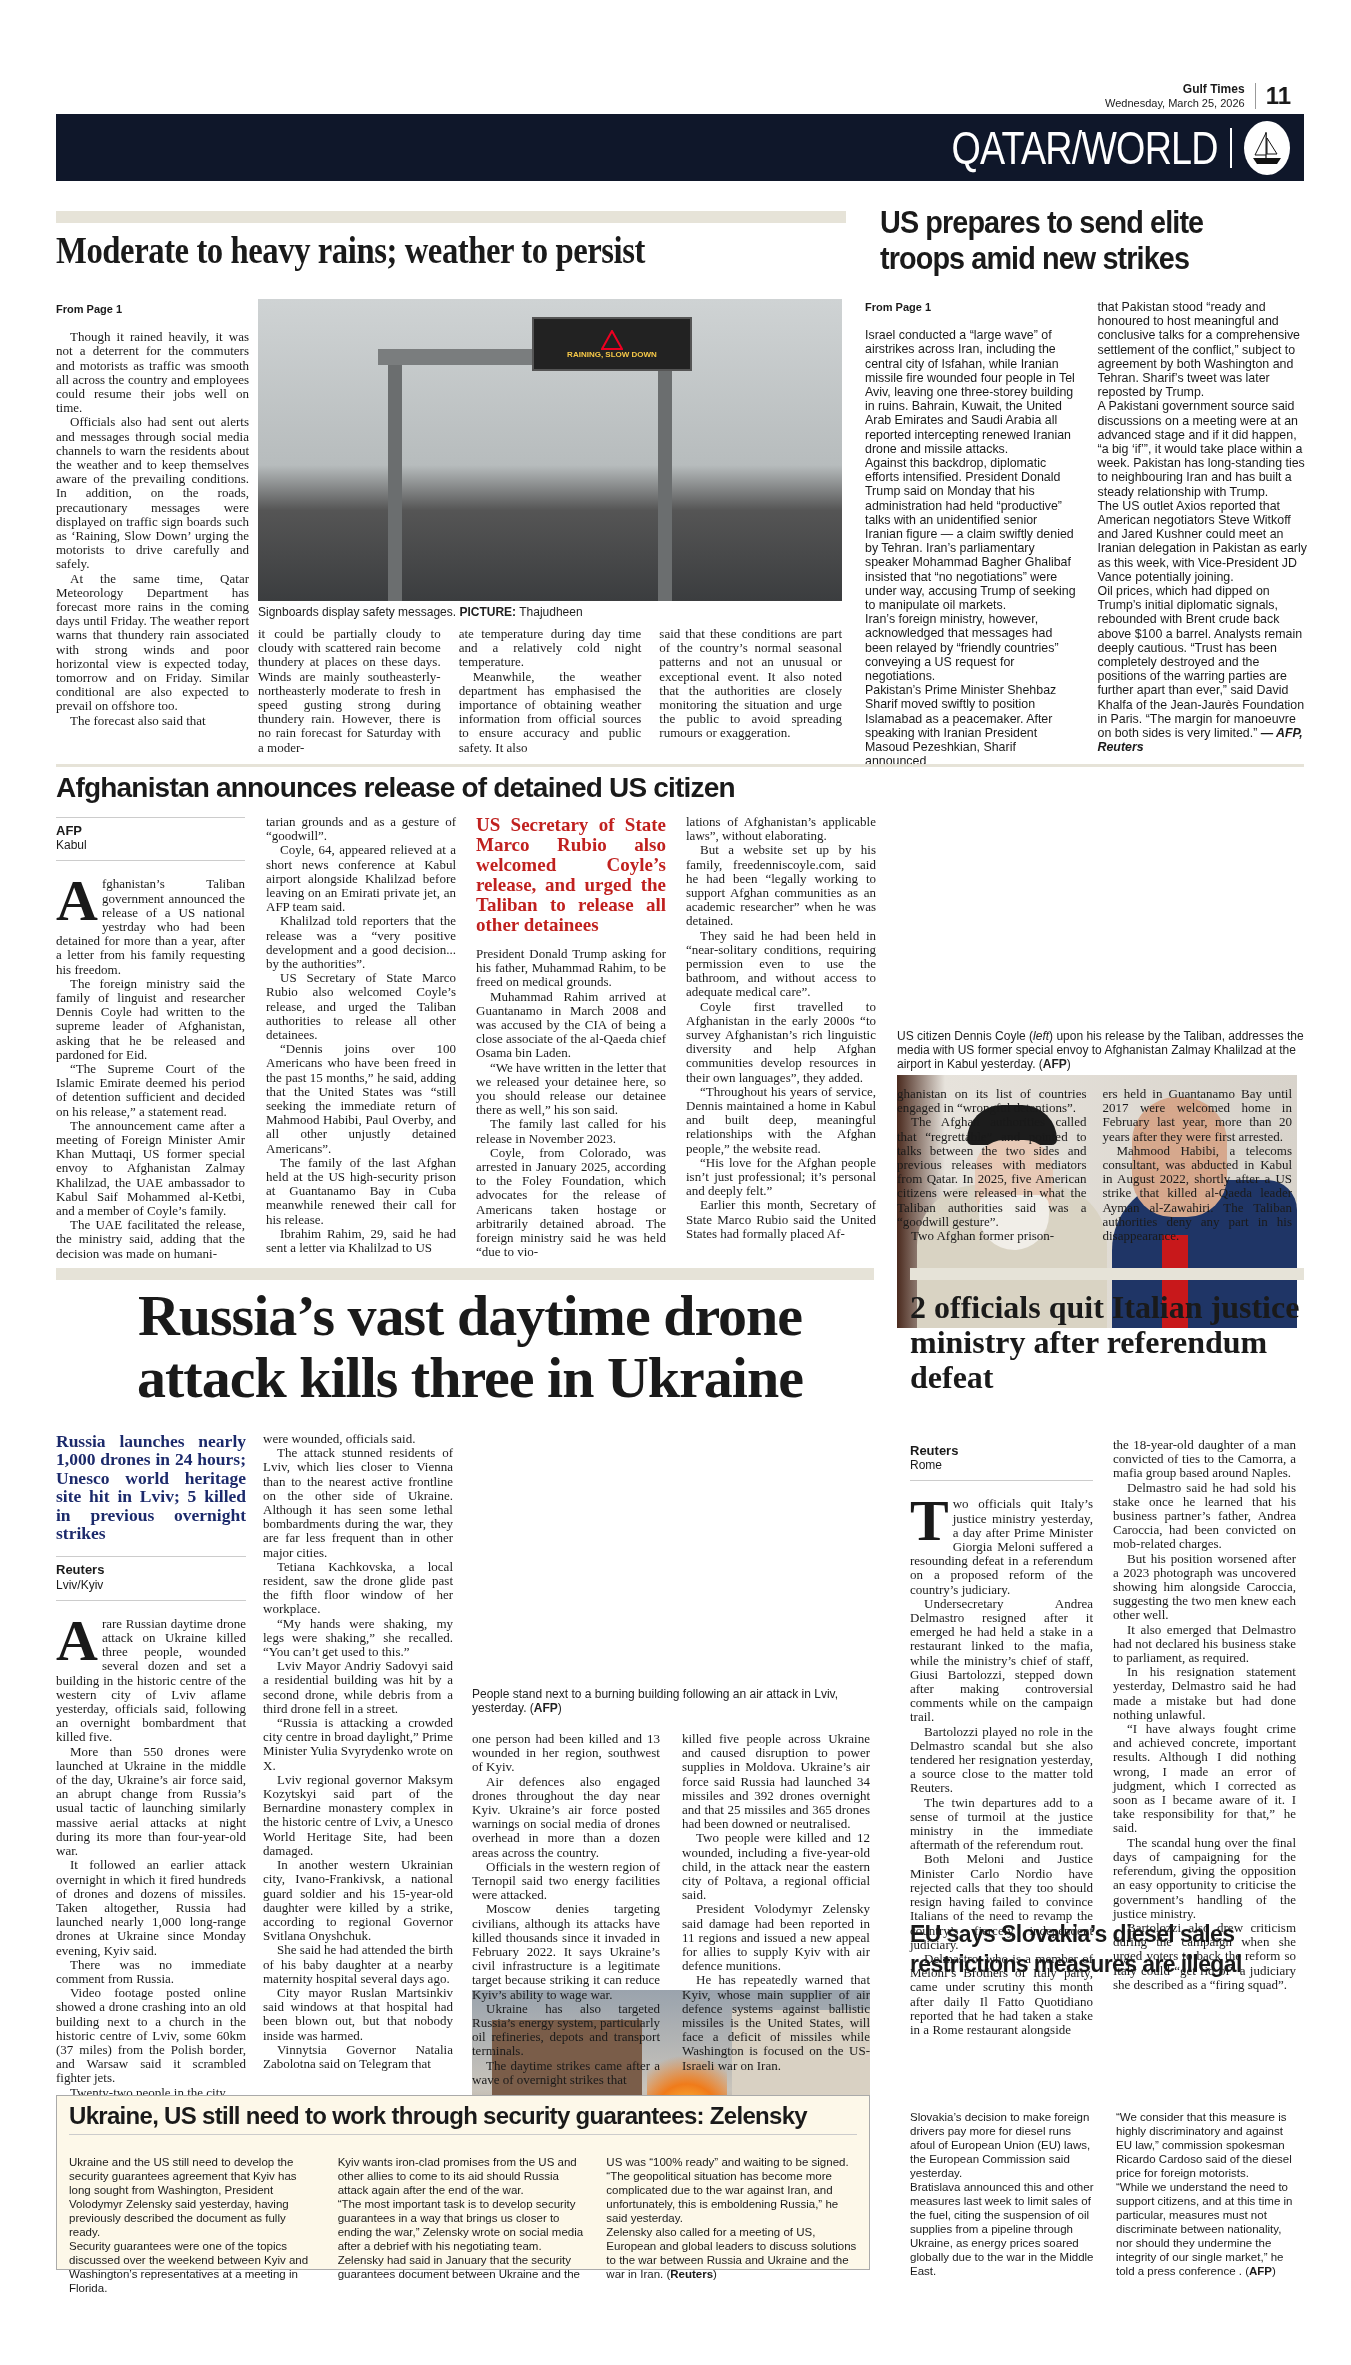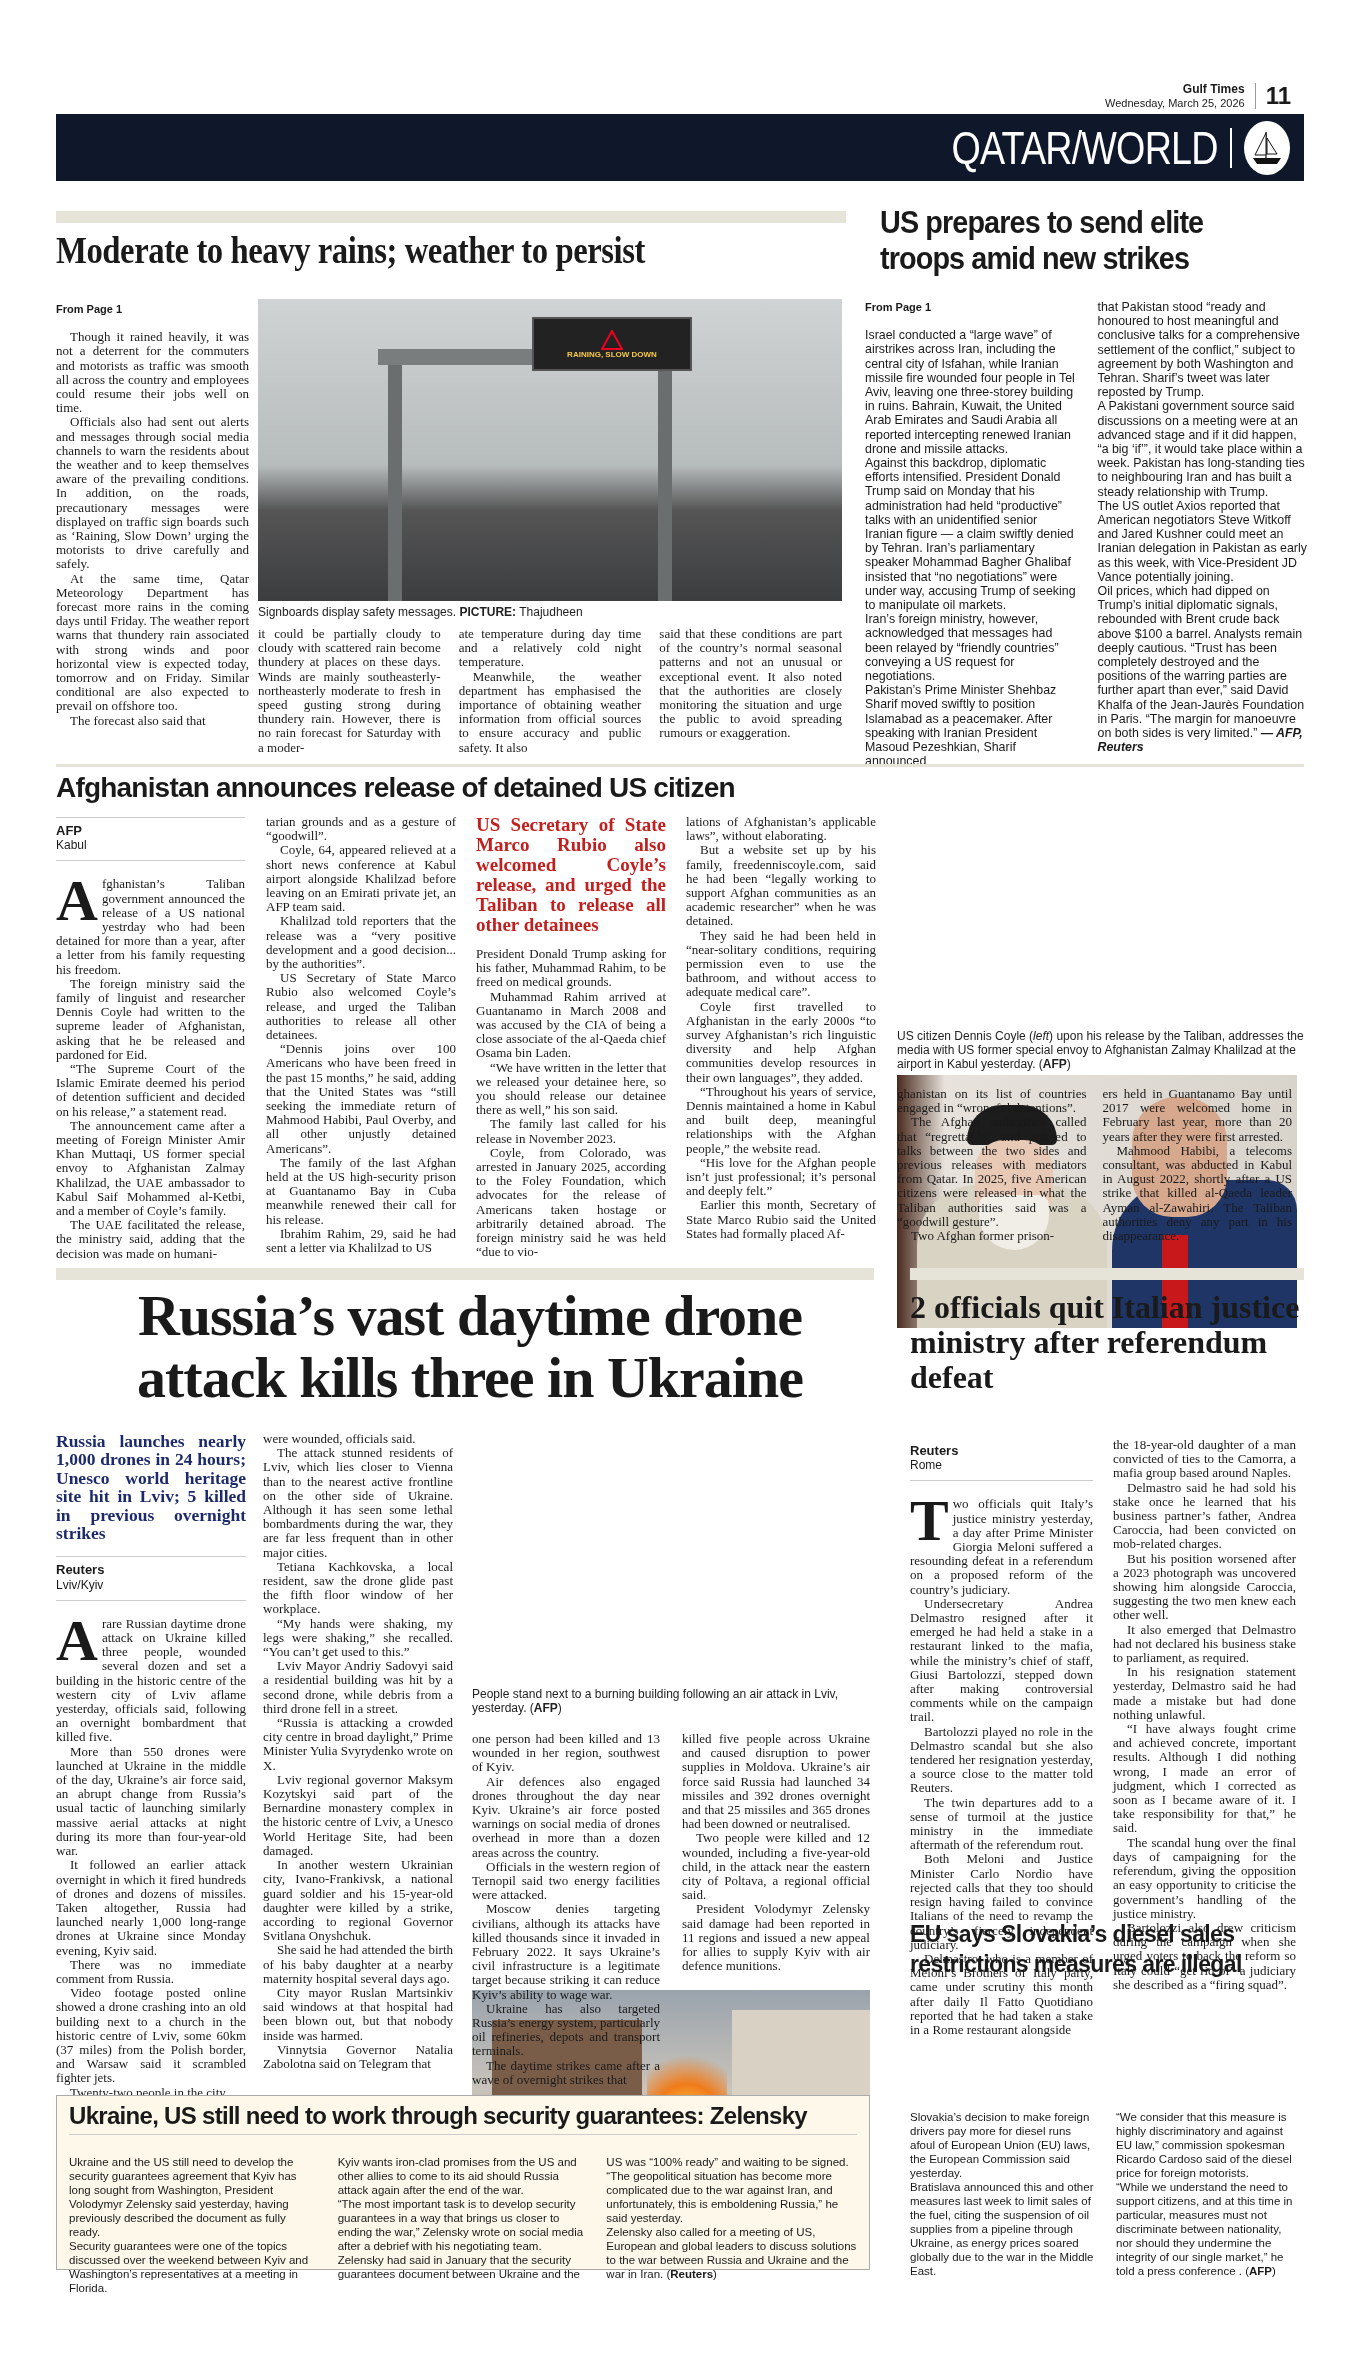--- a/index.html
+++ b/index.html
@@ -259,20 +259,21 @@
     <p>Air defences also engaged drones throughout the day near Kyiv. Ukraine’s air force posted warnings on social media of drones overhead in more than a dozen areas across the country.</p>
     <p>Officials in the western region of Ternopil said two energy facilities were attacked.</p>
     <p>Moscow denies targeting civilians, although its attacks have killed thousands since it invaded in February 2022. It says Ukraine’s civil infrastructure is a legitimate target because striking it can reduce Kyiv’s ability to wage war.</p>
     <p>Ukraine has also targeted Russia’s energy system, particularly oil refineries, depots and transport terminals.</p>
     <p>The daytime strikes came after a wave of overnight strikes that</p>
   </div>
   <div>
     <p class="noindent">killed five people across Ukraine and caused disruption to power supplies in Moldova. Ukraine’s air force said Russia had launched 34 missiles and 392 drones overnight and that 25 missiles and 365 drones had been downed or neutralised.</p>
     <p>Two people were killed and 12 wounded, including a five-year-old child, in the attack near the eastern city of Poltava, a regional official said.</p>
     <p>President Volodymyr Zelensky said damage had been reported in 11 regions and issued a new appeal for allies to supply Kyiv with air defence munitions.</p>
+    <p>He has repeatedly warned that Kyiv, whose main supplier of air defence systems against ballistic missiles is the United States, will face a deficit of missiles while Washington is focused on the US-Israeli war on Iran.</p>
   </div>
 </div>
 
 <div class="abs zel-box" style="top:2095px; left:56px; width:814px; height:175px;">
   <div class="head">Ukraine, US still need to work through security guarantees: Zelensky</div>
   <div class="cols" style="gap:18px;">
     <div>
       <p>Ukraine and the US still need to develop the security guarantees agreement that Kyiv has long sought from Washington, President Volodymyr Zelensky said yesterday, having previously described the document as fully ready.</p>
       <p>Security guarantees were one of the topics discussed over the weekend between Kyiv and Washington’s representatives at a meeting in Florida.</p>
     </div>

